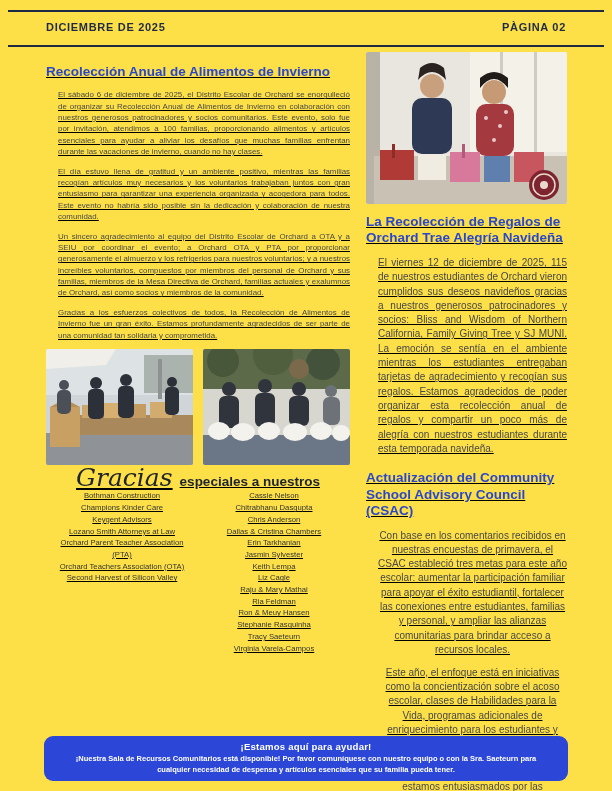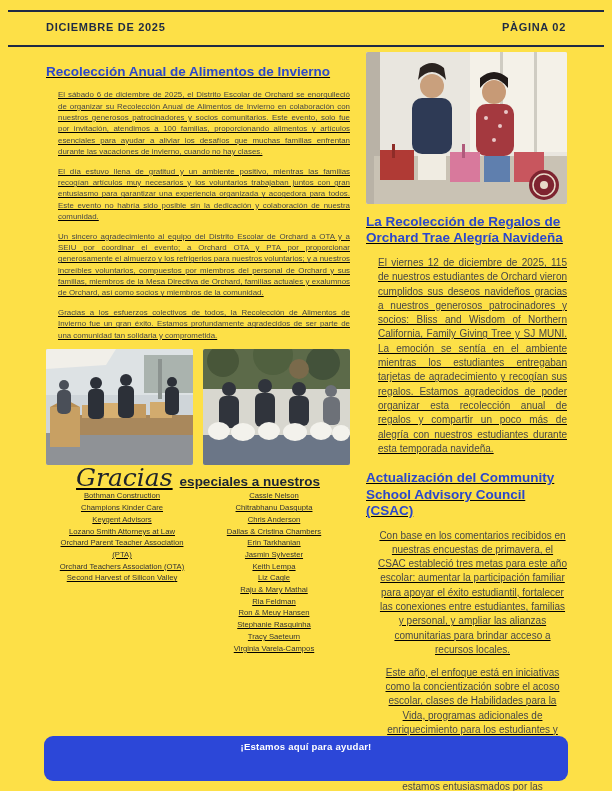--- a/index.html
+++ b/index.html
@@ -208,15 +208,16 @@
 
     <div class="article-title csac-title">Actualización del Community School Advisory Council (CSAC)</div>
     <div class="csac-paras">
         <div class="para">Con base en los comentarios recibidos en nuestras encuestas de primavera, el CSAC estableció tres metas para este año escolar: aumentar la participación familiar para apoyar el éxito estudiantil, fortalecer las conexiones entre estudiantes, familias y personal, y ampliar las alianzas comunitarias para brindar acceso a recursos locales.</div>
         <div class="para">Este año, el enfoque está en iniciativas como la concientización sobre el acoso escolar, clases de Habilidades para la Vida, programas adicionales de enriquecimiento para los estudiantes y clases de inglés para padres de familia. ¡Esperamos trabajar juntos para atender las necesidades de nuestra comunidad y estamos entusiasmados por las oportunidades que tenemos por delante!</div>
       </div>
   </div>
 
   <div class="banner">
     <div class="banner-title">¡Estamos aquí para ayudar!</div>
+    <div class="banner-body">¡Nuestra Sala de Recursos Comunitarios está disponible! Por favor comuníquese con nuestro equipo o con la Sra. Saeteurn para cualquier necesidad de despensa y artículos esenciales que su familia pueda tener.</div>
   </div>
 
 </div>
 
 </body></html>

